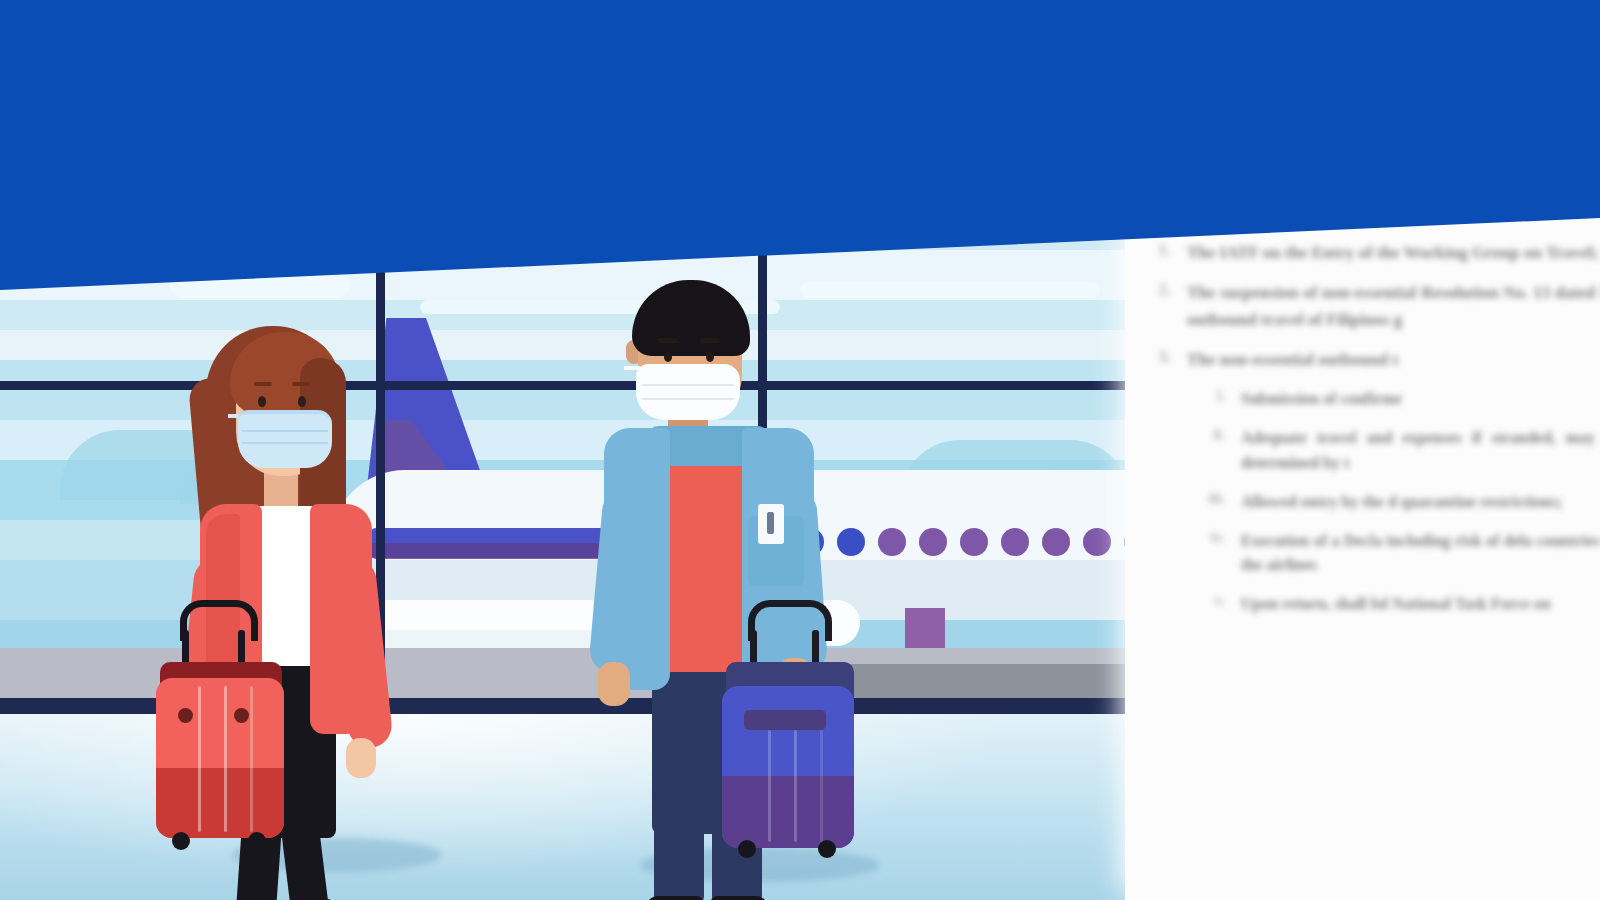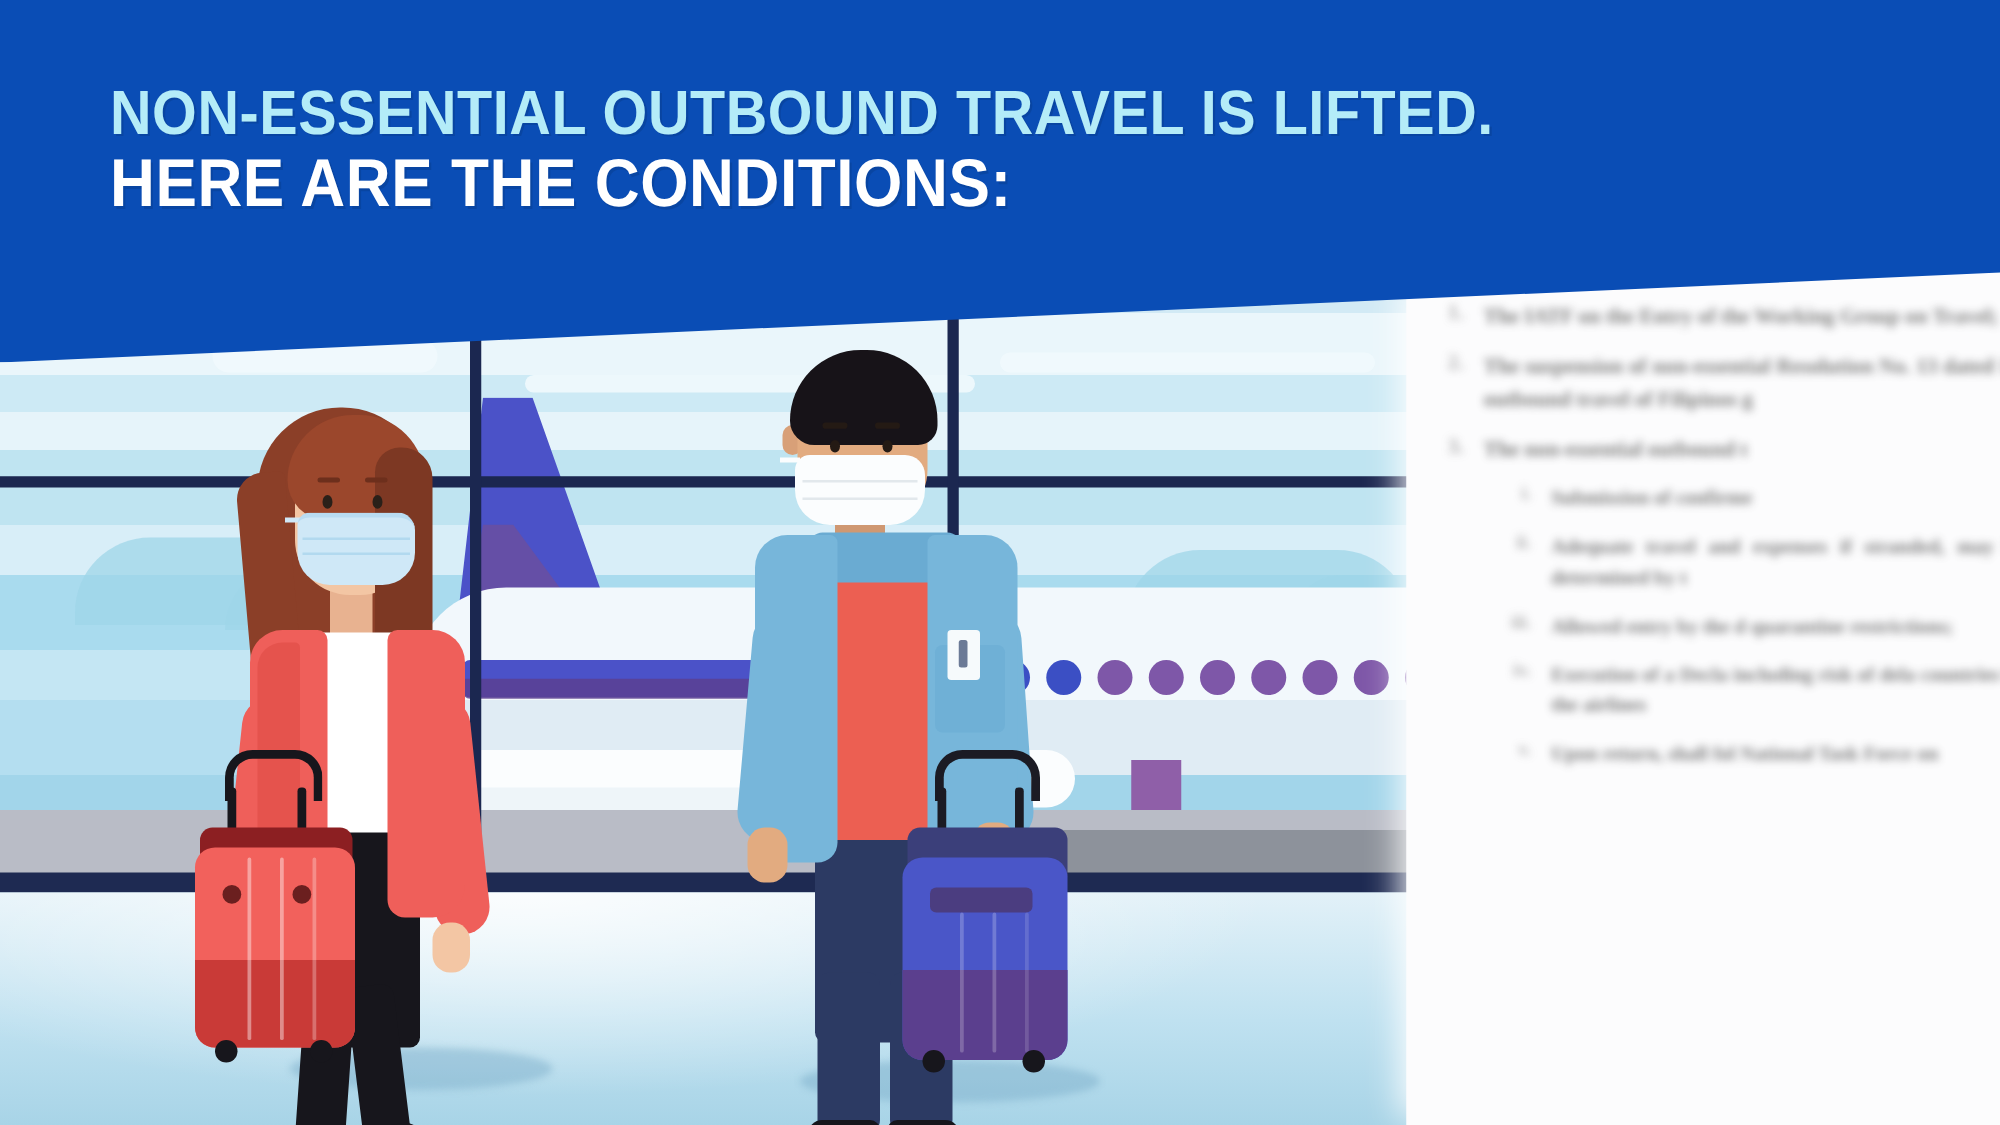--- a/index.html
+++ b/index.html
@@ -349,18 +349,14 @@
           <div class="doc-txt">Execution of a Decla including risk of dela countries by the airlines</div>
         </div>
         <div class="doc-li lvl2">
           <div class="doc-num">v.</div>
           <div class="doc-txt">Upon return, shall fol National Task Force on</div>
         </div>
       </div>
   </div>
 
   <div class="banner"></div>
-  <div class="banner-title">
-    <div class="t-line t1">NON-ESSENTIAL OUTBOUND TRAVEL IS LIFTED.</div>
-    <div class="t-line t2">HERE ARE THE CONDITIONS:</div>
-  </div>
 
 </div>
 
 </body></html>

